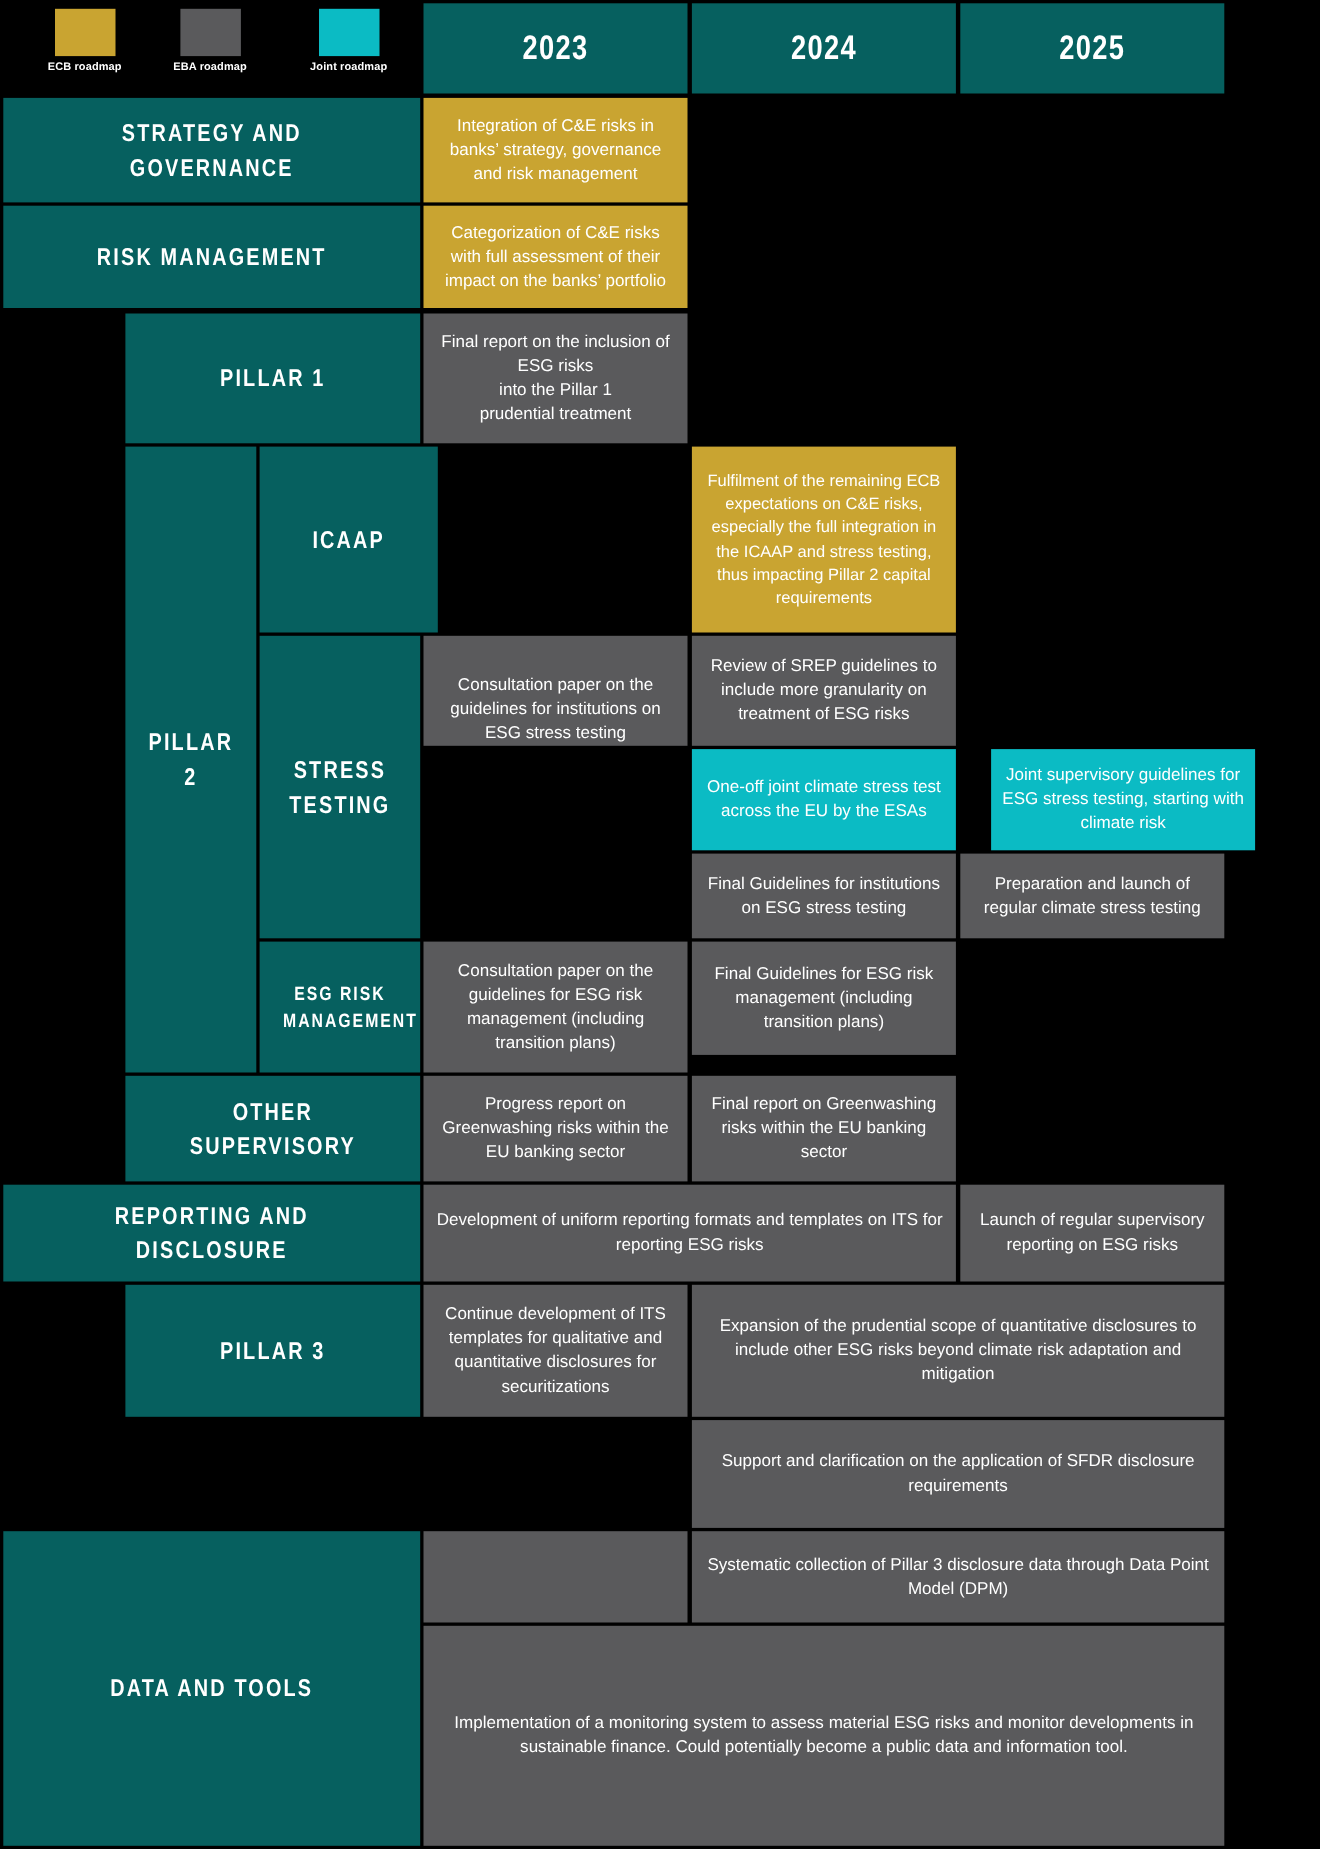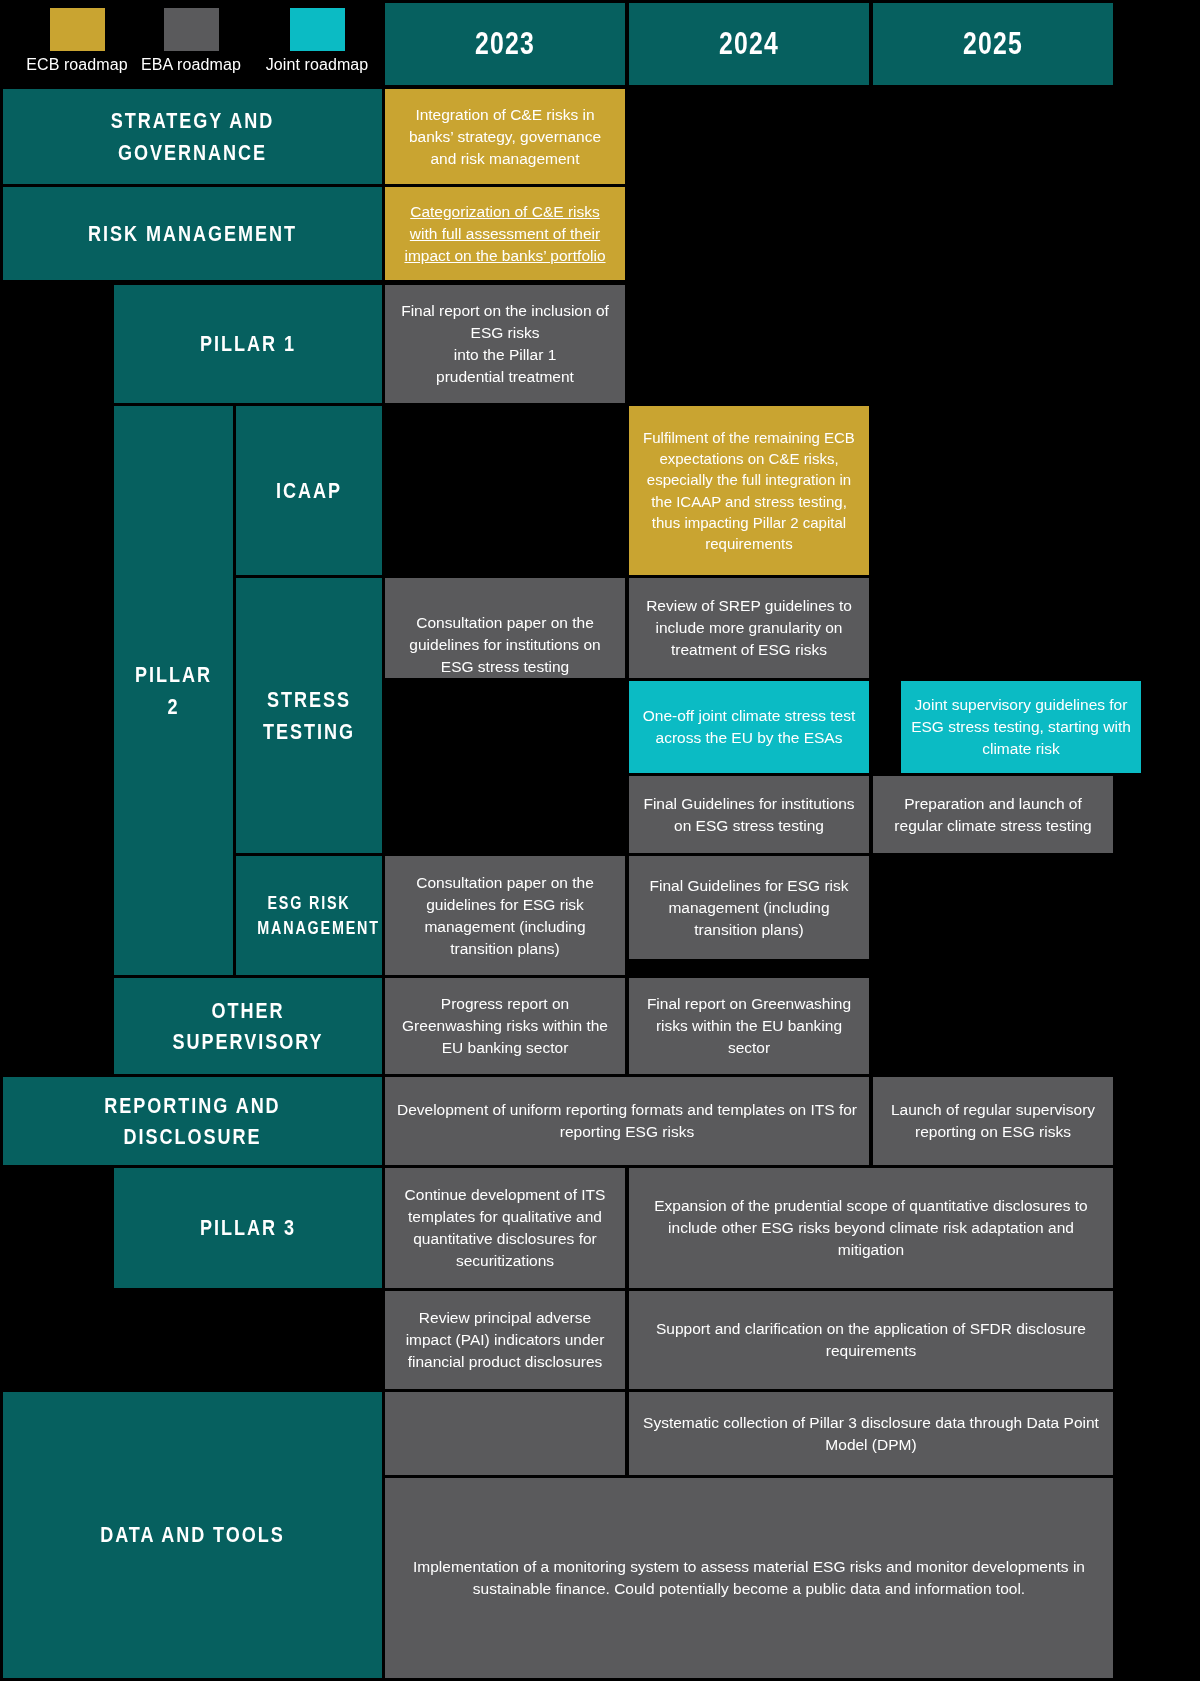--- a/index.html
+++ b/index.html
@@ -8,21 +8,21 @@
     font-family:"Liberation Sans", sans-serif;
     background:#000;
   }
   .stage{position:absolute;left:0;top:0;width:1200px;height:1681px;background:#000;}
 
   
   .legend{position:absolute;left:0;top:0;width:383px;height:88px;background:#000;}
   .legend-item{position:absolute;top:8px;width:118px;text-align:center;}
   .legend-swatch{width:55px;height:43px;margin:0 auto;display:block;}
   .legend-label{
-    display:block;margin-top:5px;color:#fff;font-size:16px;font-weight:normal;
+    display:block;margin-top:5px;color:#fff;font-size:10px;font-weight:bold;
     letter-spacing:.1px;white-space:nowrap;line-height:1.1;
     font-family:"Liberation Sans", sans-serif;
   }
   .li-ecb{left:18px;}
   .li-eba{left:132px;}
   .li-joint{left:258px;}
 
   
   .cell{
     position:absolute;box-sizing:border-box;
@@ -84,38 +84,38 @@
   <div class="cell rowlabel" style="left:3px;top:89px;width:379px;height:95px;">
     <span>STRATEGY AND GOVERNANCE</span>
   </div>
   <div class="cell task gold" style="left:385px;top:89px;width:240px;height:95px;">
     <span>Integration of C&amp;E risks in banks’ strategy, governance and risk management</span>
   </div>
 
   <div class="cell rowlabel" style="left:3px;top:187px;width:379px;height:93px;">
     <span>RISK MANAGEMENT</span>
   </div>
-  <div class="cell task gold" style="left:385px;top:187px;width:240px;height:93px;text-decoration:underline;">
+  <div class="cell task gold" style="left:385px;top:187px;width:240px;height:93px;">
     <span>Categorization of C&amp;E risks with full assessment of their impact on the banks’ portfolio</span>
   </div>
 
   <div class="cell rowlabel" style="left:114px;top:285px;width:268px;height:118px;">
     <span>PILLAR 1</span>
   </div>
   <div class="cell task gray" style="left:385px;top:285px;width:240px;height:118px;white-space:pre-line;">
     <span>Final report on the inclusion of ESG risks
 into the Pillar 1
 prudential treatment</span>
   </div>
 
   <div class="cell rowlabel" style="left:114px;top:406px;width:119px;height:569px;">
     <span>PILLAR 2</span>
   </div>
 
-  <div class="cell rowlabel" style="left:236px;top:406px;width:146px;height:169px;text-align:center;">
+  <div class="cell rowlabel" style="left:236px;top:406px;width:162px;height:169px;text-align:center;">
     <span>ICAAP</span>
   </div>
   <div class="cell task gold tight" style="left:629px;top:406px;width:240px;height:169px;justify-content:flex-end;">
     <span>Fulfilment of the remaining ECB expectations on C&amp;E risks, especially the full integration in the ICAAP and stress testing, thus impacting Pillar 2 capital requirements</span>
   </div>
 
   <div class="cell rowlabel" style="left:236px;top:578px;width:146px;height:275px;">
     <span>STRESS TESTING</span>
   </div>
 
@@ -173,23 +173,20 @@
   <div class="cell rowlabel" style="left:114px;top:1168px;width:268px;height:120px;">
     <span>PILLAR 3</span>
   </div>
   <div class="cell task gray" style="left:385px;top:1168px;width:240px;height:120px;">
     <span>Continue development of ITS templates for qualitative and quantitative disclosures for securitizations</span>
   </div>
   <div class="cell task gray" style="left:629px;top:1168px;width:484px;height:120px;">
     <span>Expansion of the prudential scope of quantitative disclosures to include other ESG risks beyond climate risk adaptation and mitigation</span>
   </div>
 
-  <div class="cell task gray" style="left:385px;top:1291px;width:240px;height:98px;">
-    <span>Review principal adverse impact (PAI) indicators under financial product disclosures</span>
-  </div>
   <div class="cell task gray" style="left:629px;top:1291px;width:484px;height:98px;">
     <span>Support and clarification on the application of SFDR disclosure requirements</span>
   </div>
 
   <div class="cell rowlabel" style="left:3px;top:1392px;width:379px;height:286px;">
     <span>DATA AND TOOLS</span>
   </div>
   <div class="cell task gray" style="left:385px;top:1392px;width:240px;height:83px;">
     <span></span>
   </div>

